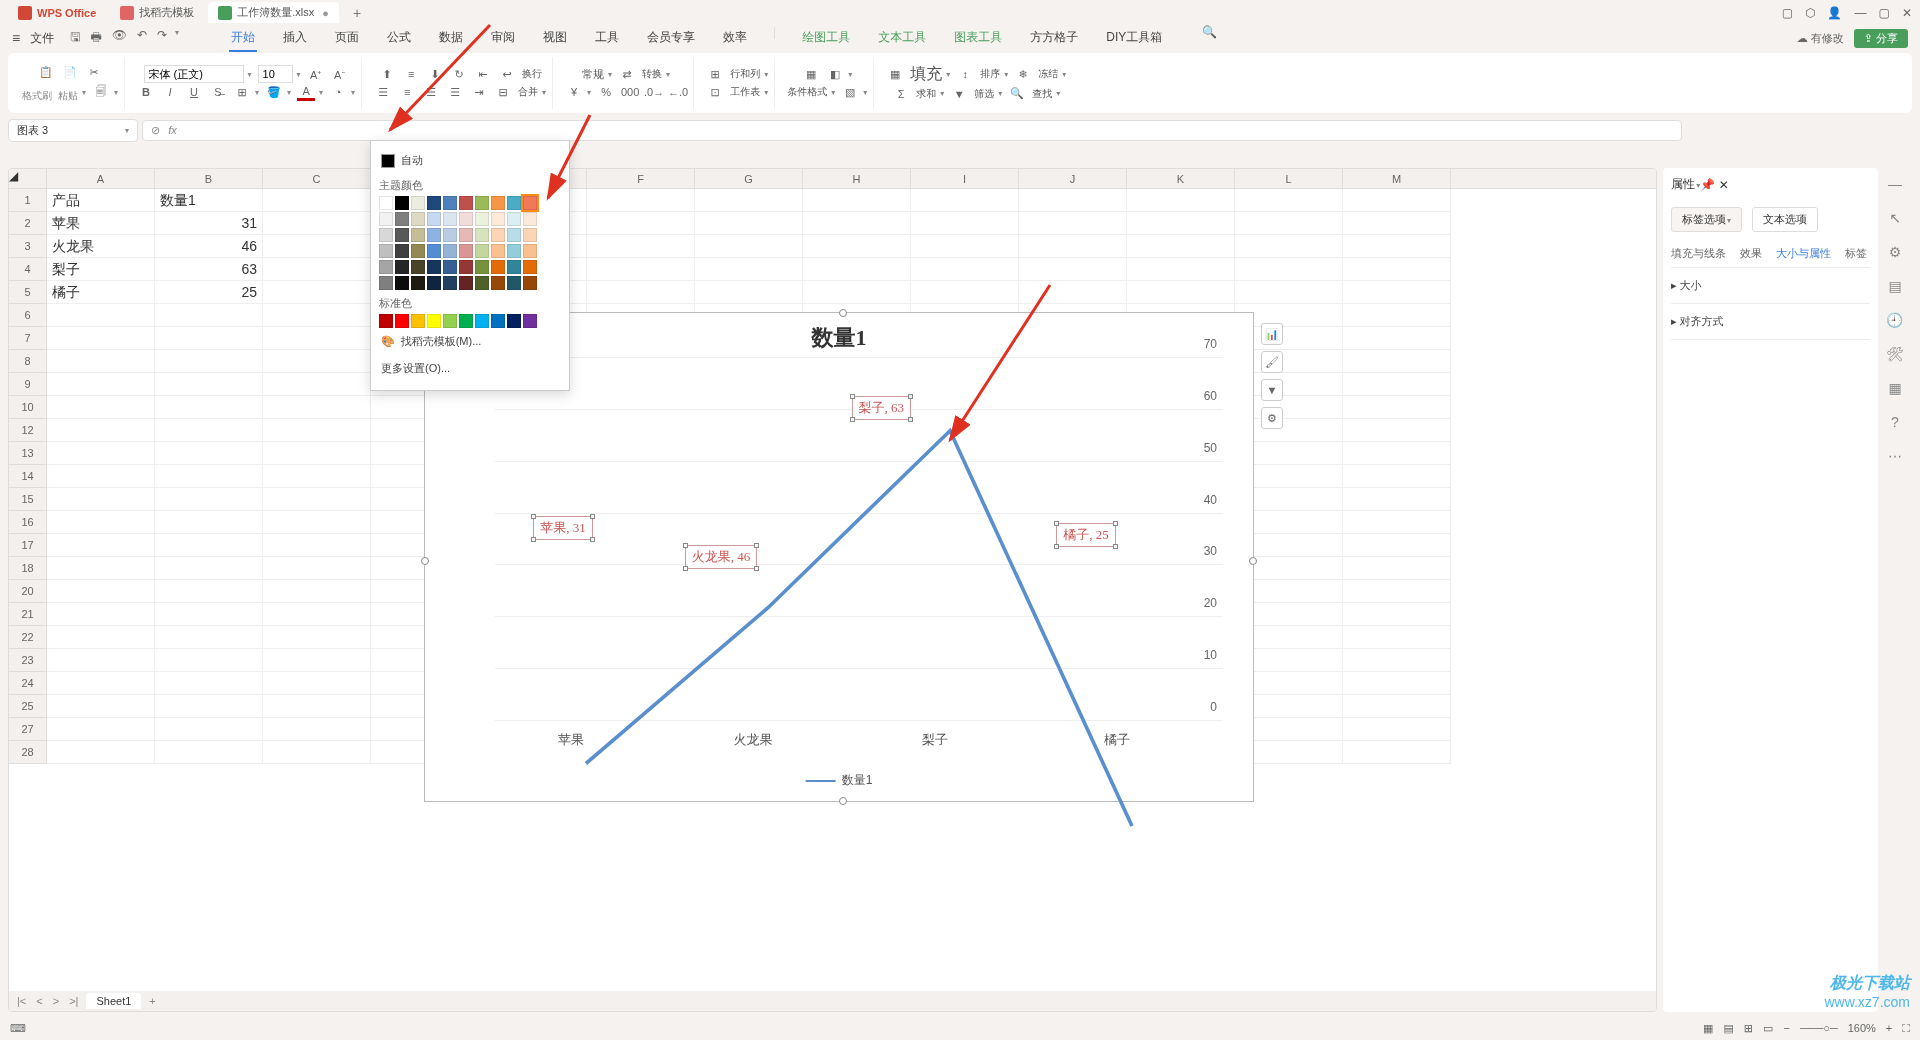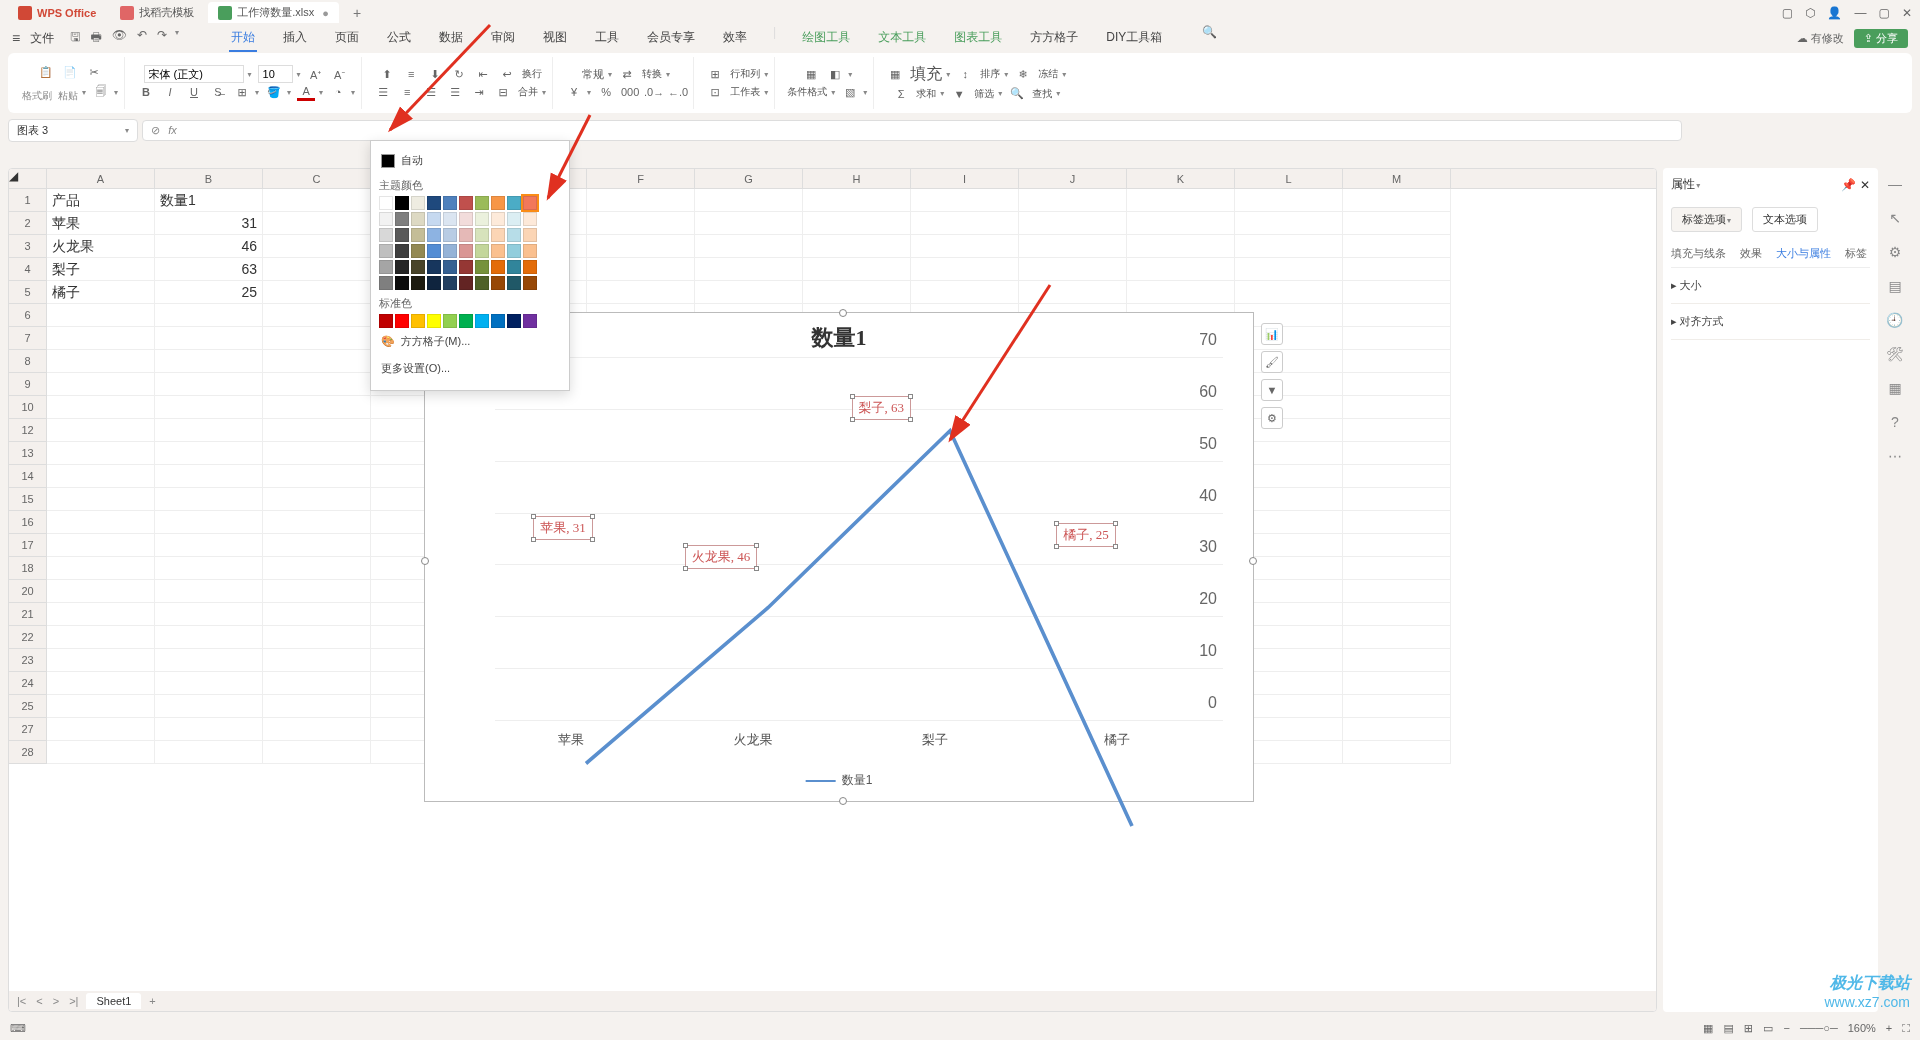--- a/index.html
+++ b/index.html
@@ -71,36 +71,36 @@
 .cd-grid { display: grid; grid-template-columns: repeat(10, 14px); gap: 2px; }
 .cd-grid div { width: 14px; height: 14px; border: 1px solid rgba(0,0,0,.1); cursor: pointer; }
 .cd-grid .hl { outline: 2px solid #fa8c16; }
 .cd-more { display: flex; align-items: center; gap: 6px; padding: 6px 2px; font-size: 11px; color: #444; cursor: pointer; }
 
 
 .chart-box { position: absolute; left: 415px; top: 143px; width: 830px; height: 490px; border: 1px solid #bbb; background: #fff; }
 .chart-handle { width: 8px; height: 8px; border: 1px solid #888; background: #fff; position: absolute; border-radius: 50%; }
 .chart-title { text-align: center; font-size: 22px; font-weight: bold; padding-top: 10px; font-family: SimSun, serif; }
 .chart-plot { position: absolute; left: 40px; top: 45px; right: 30px; bottom: 80px; }
-.y-tick { position: absolute; right: 6px; font-size: 16px; color: #666; transform: translateY(-50%); }
+.y-tick { position: absolute; right: 6px; font-size: 12px; color: #666; transform: translateY(-50%); }
 .y-grid { position: absolute; left: 30px; right: 0; height: 1px; background: #eee; }
 .chart-line { position: absolute; left: 30px; right: 0; top: 0; bottom: 0; }
 .x-tick { position: absolute; bottom: -28px; font-size: 13px; color: #555; transform: translateX(-50%); font-family: SimSun, serif; }
 .data-label { position: absolute; border: 1px solid #c99; padding: 2px 6px; font-size: 13px; color: #c55; background: rgba(255,255,255,.8); font-family: SimSun, serif; white-space: nowrap; }
 .data-label .lh { position: absolute; width: 5px; height: 5px; background: #fff; border: 1px solid #888; }
 .chart-legend { position: absolute; bottom: 12px; left: 50%; transform: translateX(-50%); display: flex; align-items: center; gap: 6px; font-size: 12px; color: #555; }
 .legend-line { width: 30px; height: 2px; background: #5a8fce; }
 .chart-tools { position: absolute; right: -30px; top: 10px; display: flex; flex-direction: column; gap: 6px; }
 .chart-tool { width: 22px; height: 22px; border: 1px solid #ccc; background: #fff; border-radius: 3px; display: flex; align-items: center; justify-content: center; color: #666; font-size: 11px; }
 
 
 .arrow { position: absolute; z-index: 200; pointer-events: none; }
 
 
-.prop-header { display: flex; justify-content: space-between; align-items: center; font-size: 12px; padding-bottom: 8px; }
+.prop-header { display: flex; justify-content: flex-start; align-items: center; font-size: 12px; padding-bottom: 8px; }
 .prop-tabs { display: flex; gap: 10px; margin-top: 6px; }
 .prop-tab { padding: 4px 10px; border: 1px solid #ddd; border-radius: 3px; font-size: 11px; background: #f7f4f1; }
 .prop-subtabs { display: flex; gap: 14px; margin-top: 14px; font-size: 11px; color: #666; border-bottom: 1px solid #eee; padding-bottom: 6px; }
 .prop-subtabs .act { color: #3a7de0; }
 .prop-section { padding: 10px 0; font-size: 11px; color: #444; border-bottom: 1px solid #f0ede9; }
 
 
 .sheet-tabs { position: absolute; bottom: 0; left: 0; right: 0; height: 20px; background: #f4f0ed; display: flex; align-items: center; padding: 0 6px; gap: 6px; font-size: 11px; }
 .sheet-tab { padding: 2px 10px; background: #fff; border-radius: 3px 3px 0 0; }
 .sheet-nav { color: #888; cursor: pointer; padding: 0 2px; }
@@ -913,21 +913,21 @@
       <div style="background: rgb(255, 0, 0);"></div>
       <div style="background: rgb(255, 192, 0);"></div>
       <div style="background: rgb(255, 255, 0);"></div>
       <div style="background: rgb(146, 208, 80);"></div>
       <div style="background: rgb(0, 176, 80);"></div>
       <div style="background: rgb(0, 176, 240);"></div>
       <div style="background: rgb(0, 112, 192);"></div>
       <div style="background: rgb(0, 32, 96);"></div>
       <div style="background: rgb(112, 48, 160);"></div>
     </div>
-  <div class="cd-more">🎨 <span>方方格子(M)...</span></div>
+  <div class="cd-more">🎨 <span>找稻壳模板(M)...</span></div>
   <div class="cd-more">更多设置(O)...</div>
 </div>
 
 <svg class="arrow" style="left:380px;top:20px;width:120px;height:120px">
     <defs>
       <marker id="ah1" markerWidth="10" markerHeight="10" refX="8" refY="3" orient="auto">
         <path d="M0,0 L0,6 L9,3 z" fill="#e03020"></path>
       </marker>
     </defs>
     <line x1="110" y1="5" x2="10" y2="110" stroke="#e03020" stroke-width="3" marker-end="url(#ah1)"></line>

